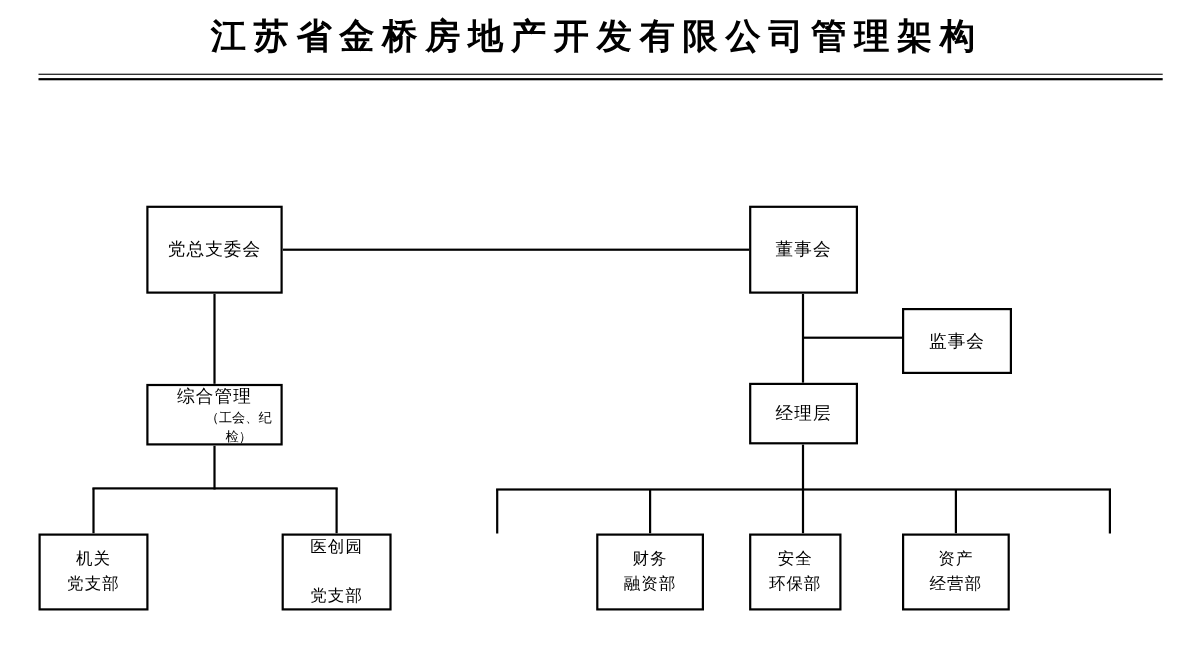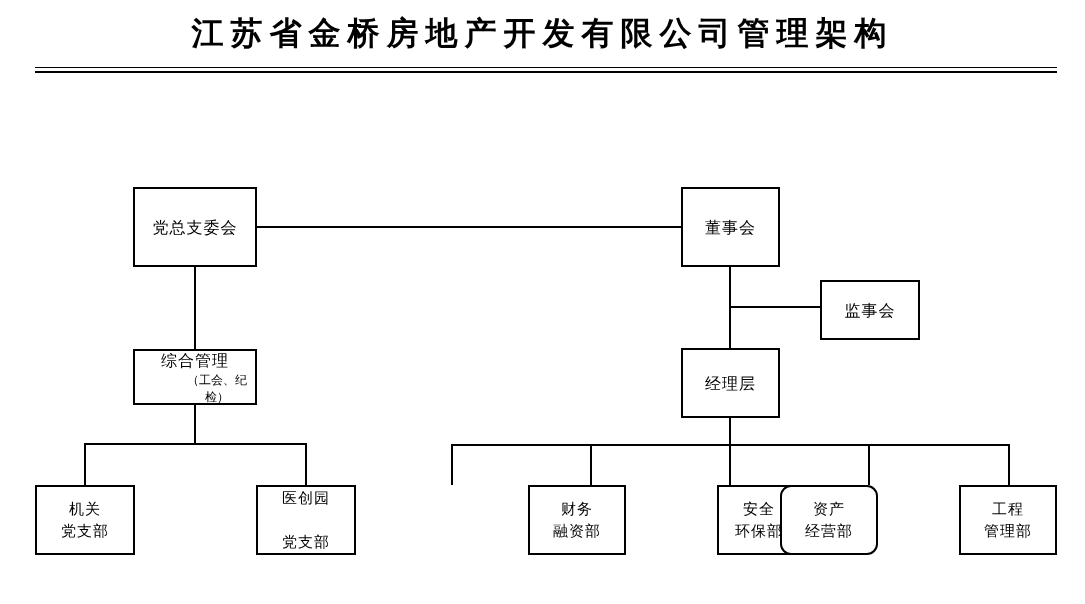--- a/index.html
+++ b/index.html
@@ -59,27 +59,27 @@
   }
   .small {
     font-size: 15px;
     line-height: 22px;
   }
   
   .n-party-committee { left: 133px; top: 187px; width: 124px; height: 80px; }
   .n-board          { left: 681px; top: 187px; width: 99px;  height: 80px; }
   .n-supervisory    { left: 820px; top: 280px; width: 100px; height: 60px; }
   .n-party-work     { left: 133px; top: 349px; width: 124px; height: 56px; }
-  .n-management     { left: 681px; top: 348px; width: 99px;  height: 70px; }
+  .n-management     { left: 681px; top: 348px; width: 99px;  height: 56px; }
   .n-branch-org     { left: 35px;  top: 485px; width: 100px; height: 70px; }
   .n-branch-park    { left: 256px; top: 485px; width: 100px; height: 70px; justify-content: space-between; }
   .n-dept-admin     { left: 403px; top: 485px; width: 99px;  height: 70px; }
-  .n-dept-finance   { left: 528px; top: 485px; width: 98px;  height: 70px; }
-  .n-dept-safety    { left: 681px; top: 485px; width: 84px;  height: 70px; margin-left: 36px; }
-  .n-dept-asset     { left: 780px; top: 485px; width: 98px;  height: 70px; border-radius: 11px; }
+  .n-dept-finance   { left: 542px; top: 485px; width: 98px;  height: 70px; }
+  .n-dept-safety    { left: 681px; top: 485px; width: 84px;  height: 70px; }
+  .n-dept-asset     { left: 820px; top: 485px; width: 98px;  height: 70px; }
   .n-dept-eng       { left: 959px; top: 485px; width: 98px;  height: 70px; }
   
   .line { position: absolute; background: #000; }
   .l-party-board    { left: 257px; top: 226px; width: 424px; height: 2px; }
   .l-party-down     { left: 194px; top: 267px; width: 2px;   height: 82px; }
   .l-board-down     { left: 729px; top: 267px; width: 2px;   height: 81px; }
   .l-board-superv   { left: 730px; top: 306px; width: 90px;  height: 2px; }
   .l-pwork-down     { left: 194px; top: 405px; width: 2px;   height: 40px; }
   .l-pwork-span     { left: 84px;  top: 443px; width: 223px; height: 2px; }
   .l-stub-borg      { left: 84px;  top: 444px; width: 2px;   height: 41px; }
@@ -156,18 +156,14 @@
   <div class="node small n-dept-safety">
     <span>安全</span>
     <span>环保部</span>
   </div>
 
   <div class="node small n-dept-asset">
     <span>资产</span>
     <span>经营部</span>
   </div>
 
-  <div class="node small n-dept-eng">
-    <span>工程</span>
-    <span>管理部</span>
-  </div>
 
 </div>
 
 </body></html>

